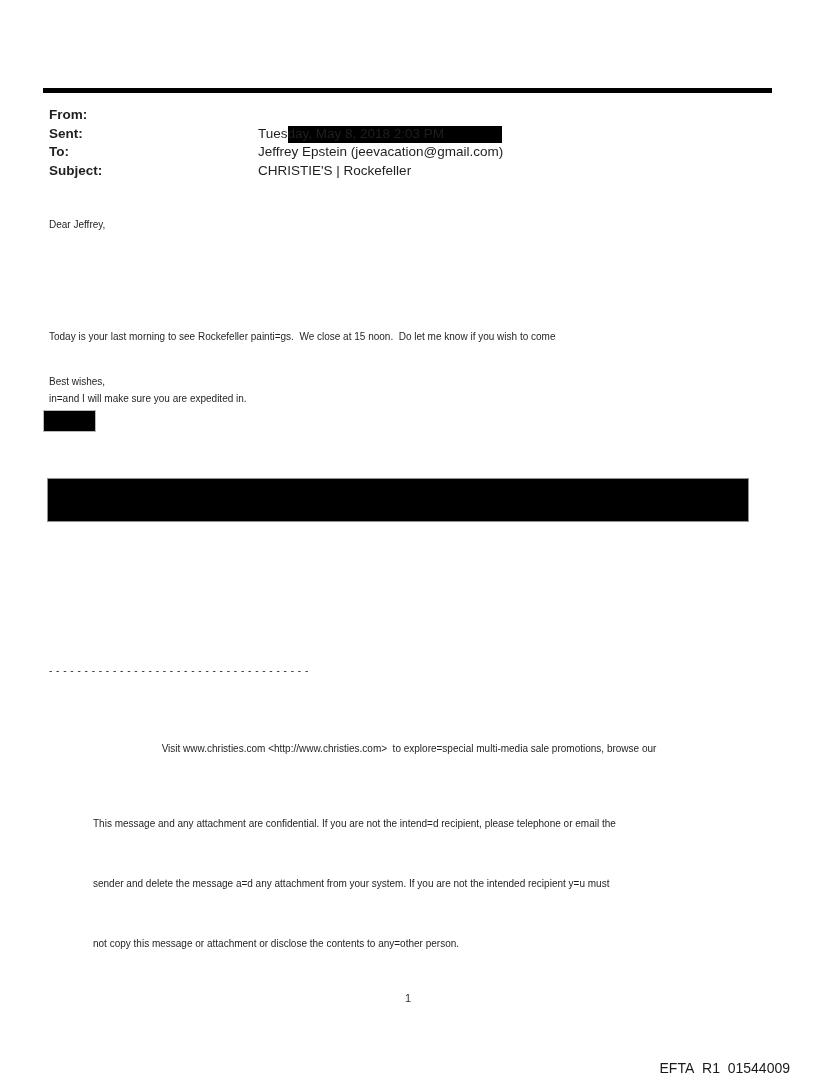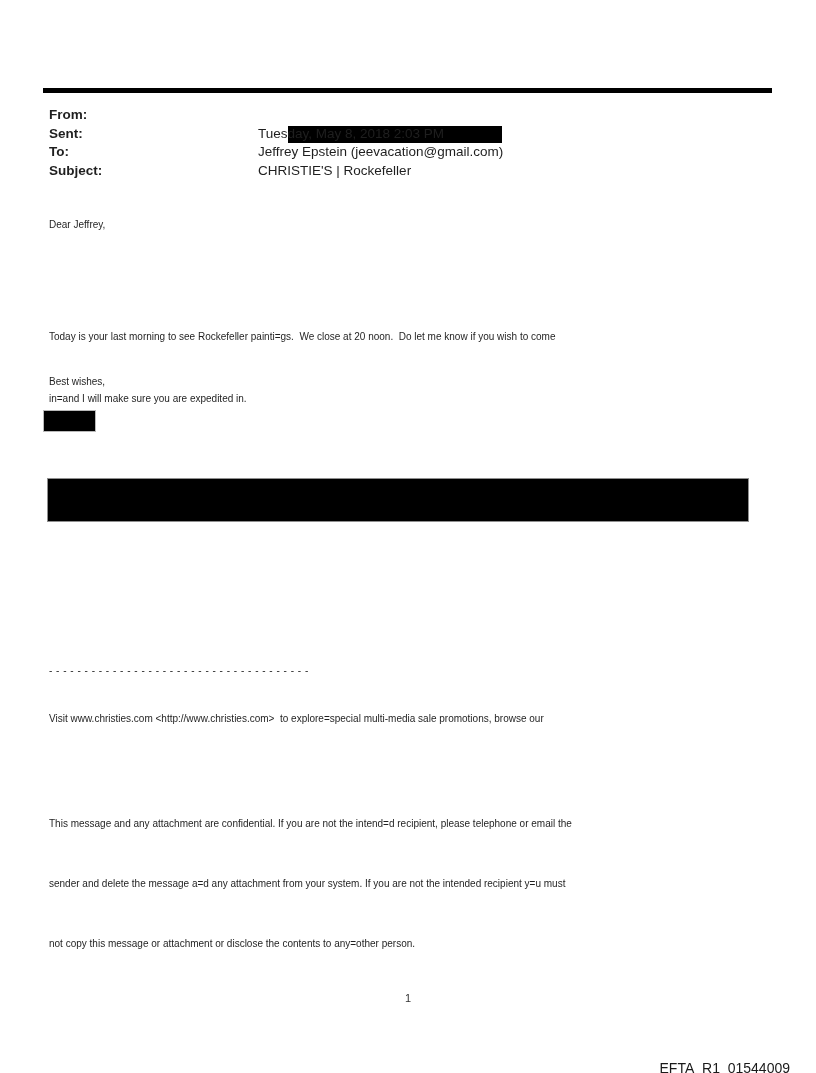--- a/index.html
+++ b/index.html
@@ -66,22 +66,22 @@
   }
   .greeting { top: 215px; line-height: 20.5px; }
   .body-paragraph { top: 286px; line-height: 20.5px; width: 720px; }
   .closing { top: 372px; line-height: 20.5px; }
   .divider-dashes {
     top: 661px;
     line-height: 20px;
     letter-spacing: 0.5px;
     color: #2a2a2a;
   }
-  .promo-paragraph { top: 668px; line-height: 20.5px; width: 720px; }
-  .confidentiality-paragraph { top: 774px; line-height: 20px; width: 720px; }
+  .promo-paragraph { top: 698px; line-height: 20.5px; width: 720px; text-align: center; }
+  .confidentiality-paragraph { top: 774px; line-height: 20px; width: 720px; margin-left: 44px; }
   .line { white-space: pre-wrap; }
   .page-number {
     position: absolute;
     left: 0; top: 992px;
     width: 816px;
     text-align: center;
     font-size: 11px;
     color: #333333;
   }
   .bates-number {
@@ -116,21 +116,21 @@
     </div>
     <div class="header-row">
       <span class="header-label">Subject:</span>
       <span class="header-value">CHRISTIE'S | Rockefeller</span>
     </div>
   </div>
 
   <div class="textblock greeting">Dear Jeffrey,</div>
 
   <div class="textblock body-paragraph">
-    <div class="line">Today is your last morning to see Rockefeller painti=gs.  We close at 20 noon.  Do let me know if you wish to come</div>
+    <div class="line">Today is your last morning to see Rockefeller painti=gs.  We close at 15 noon.  Do let me know if you wish to come</div>
     <div class="line">in=and I will make sure you are expedited in.</div>
   </div>
 
   <div class="textblock closing">Best wishes,</div>
 
   <div class="redaction signature-redaction"></div>
 
   <div class="redaction content-redaction"></div>
 
   <div class="textblock divider-dashes">- - - - - - - - - - - - - - - - - - - - - - - - - - - - - - - - - - - - -</div>

